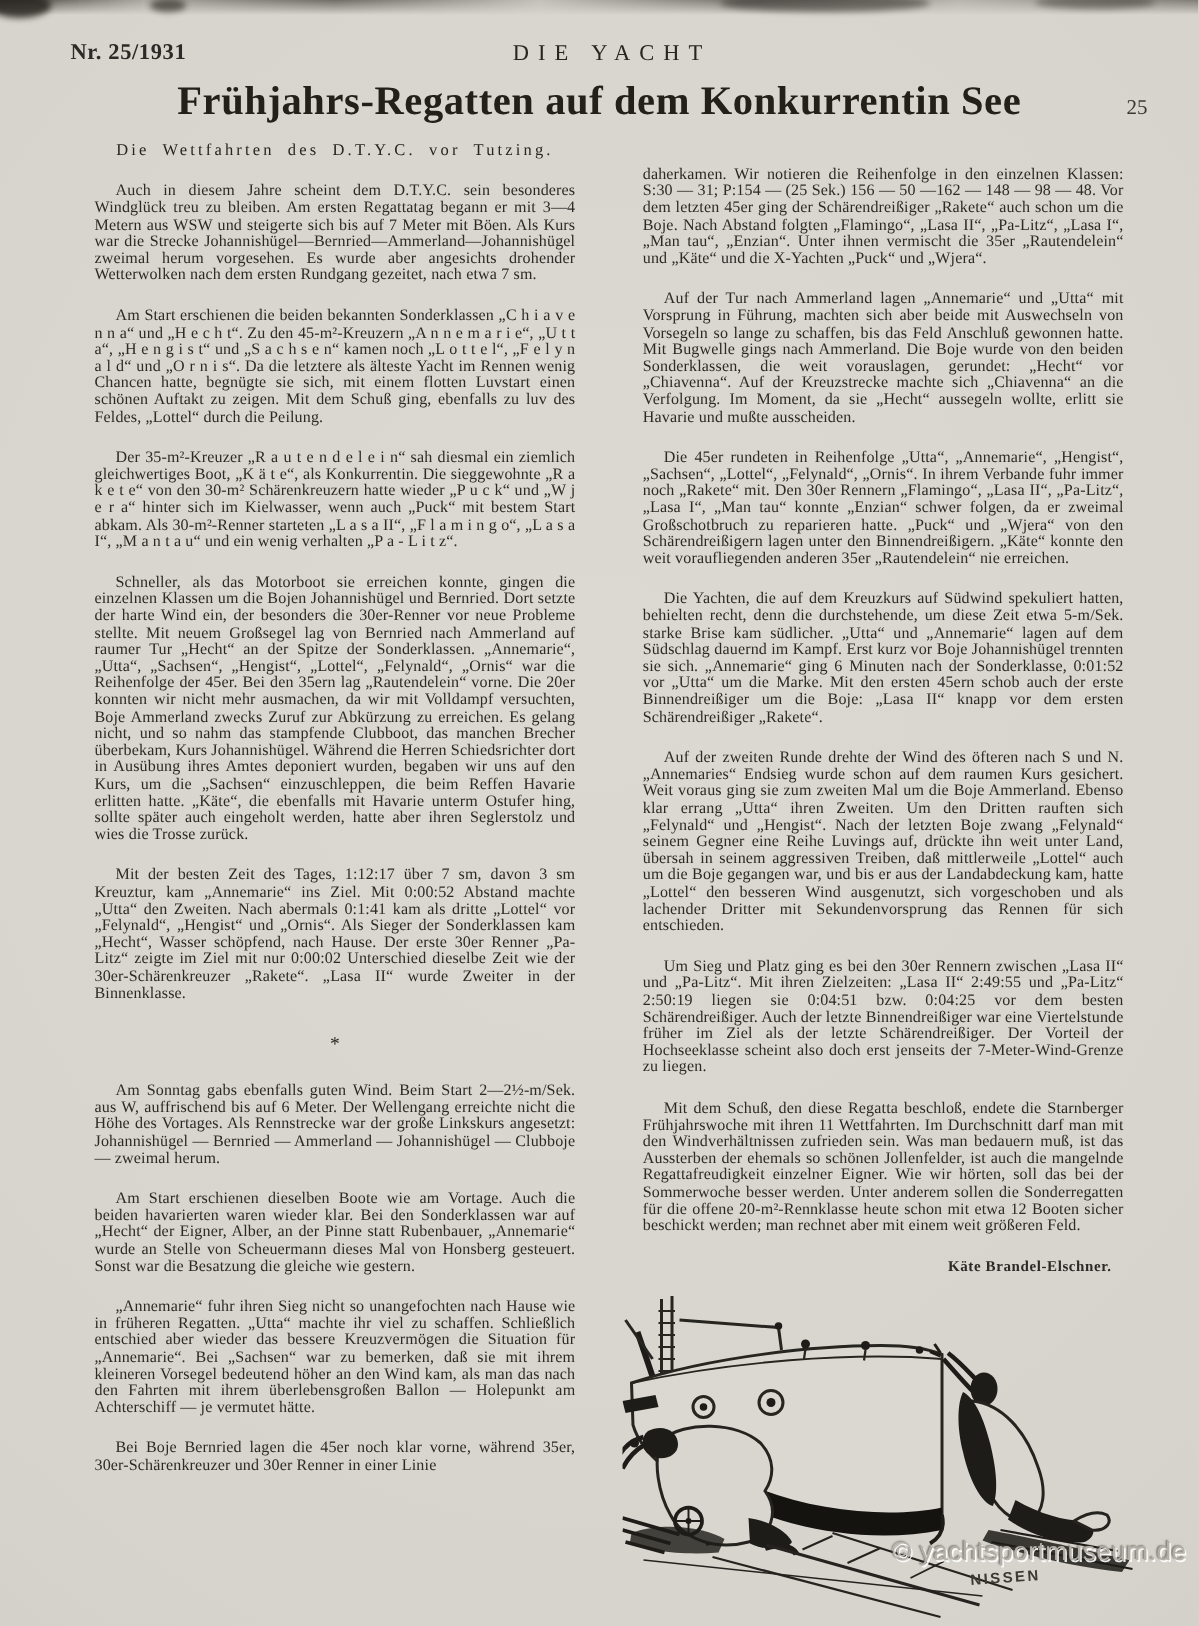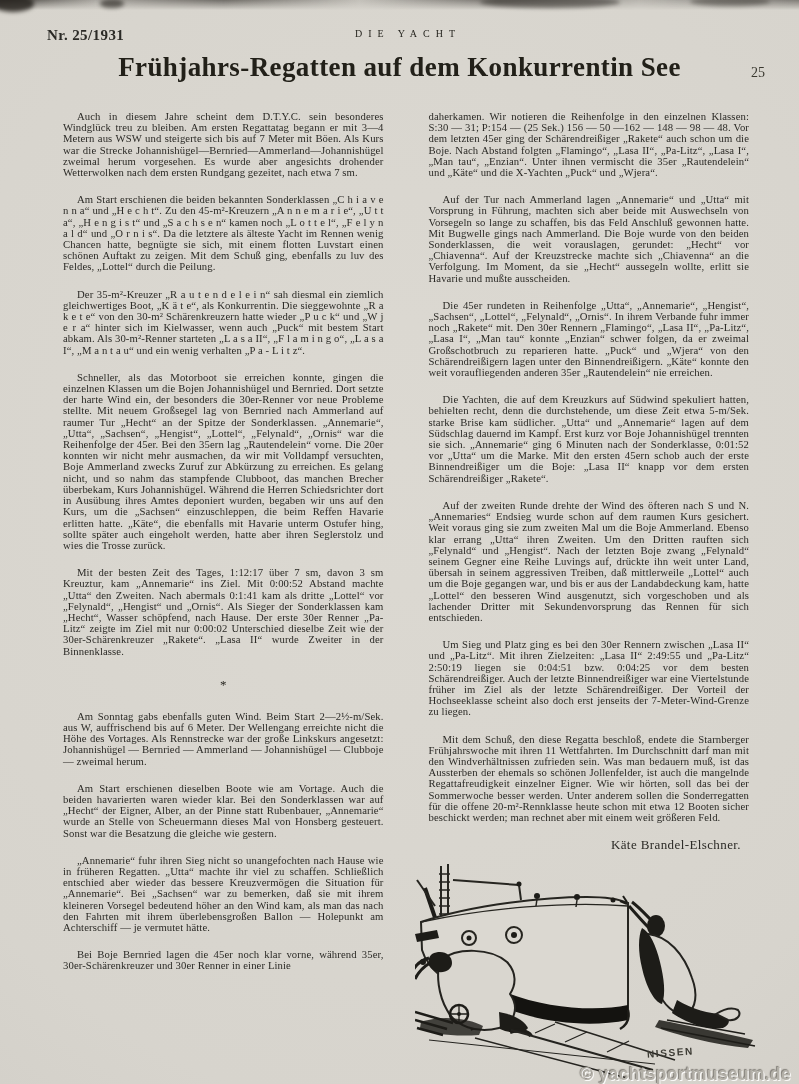--- a/index.html
+++ b/index.html
@@ -21,54 +21,54 @@
     mask-image:linear-gradient(to bottom,#000,transparent);
   }
   .smudge{position:absolute;border-radius:50%;filter:blur(2px);background:rgba(40,36,32,.85);}
   .s1{left:-8px;top:-5px;width:42px;height:17px;}
   .s2{left:100px;top:-1px;width:24px;height:9px;opacity:.75;}
   .s3{left:480px;top:-4px;width:140px;height:12px;opacity:.6;}
   .s4{left:690px;top:-3px;width:80px;height:9px;opacity:.5;}
 
   .masthead{position:absolute;top:24px;left:47px;right:30px;height:26px;}
   .issue{position:absolute;left:0;top:3px;font-size:15px;font-weight:bold;letter-spacing:.4px;}
-  .journal{position:absolute;left:50%;transform:translateX(-50%);top:4px;font-size:10px;letter-spacing:6px;color:#26251f;}
+  .journal{position:absolute;left:50%;transform:translateX(-50%);top:4px;font-size:15px;letter-spacing:6px;color:#26251f;}
   .pagenum{position:absolute;right:4px;top:9px;font-size:14px;color:#39382f;margin-top:32px;}
 
   .title{
     position:absolute;top:52px;left:0;right:0;text-align:center;
     font-size:27px;font-weight:bold;letter-spacing:.4px;color:#222019;margin:0;
   }
 
   .columns{position:absolute;top:95px;left:47px;width:718px;display:flex;gap:13px;}
   .col{width:352.5px;font-size:10.7px;line-height:11.2px;text-align:justify;letter-spacing:.1px;}
   .col p{margin:16px;text-indent:14px;hyphens:auto;-webkit-hyphens:auto;}
   .col p.noindent{text-indent:0;}
   .subtitle{
     text-align:center;letter-spacing:2.1px;word-spacing:4px;font-size:11px;
     white-space:nowrap;margin:0 0 2px 0;color:#26251f;
   }
   .star-sep{text-align:center;font-size:13px;line-height:10px;padding:7px 0 5px 0;color:#26251f;}
   .byline{
     text-align:right;padding-right:24px;margin-top:6px;
-    font-size:13px;font-weight:normal;letter-spacing:.4px;
+    font-size:10px;font-weight:bold;letter-spacing:.4px;
   }
 
   .illustration{position:relative;margin-top:12px;margin-left:2px;height:228px;}
   .illustration svg{display:block;}
   .artist-sig{
     position:absolute;left:232px;bottom:32px;
     font-family:"Liberation Sans","DejaVu Sans",sans-serif;
     font-size:10px;font-weight:bold;letter-spacing:1.6px;color:#3b3a33;
     transform:rotate(-4deg);
   }
   .watermark{
-    position:absolute;right:8px;top:1064px;
+    position:absolute;right:8px;top:1024px;
     font-family:"Liberation Sans","DejaVu Sans",sans-serif;
-    font-size:17.5px;font-weight:bold;letter-spacing:.3px;
+    font-size:17.5px;font-weight:normal;letter-spacing:.3px;
     color:#b3b0a8;
     text-shadow:1px 1px 0 rgba(255,255,255,.9), -1px -1px 1px rgba(62,58,52,.55);
     text-align:center;
   }
 </style>
 </head>
 <body>
 
 <div class="page">
   <div class="top-edge"></div>
@@ -80,20 +80,21 @@
   <div class="masthead">
     <span class="issue">Nr. 25/1931</span>
     <span class="journal">DIE YACHT</span>
     <span class="pagenum">25</span>
   </div>
 
   <h1 class="title">Frühjahrs-Regatten auf dem Konkurrentin See</h1>
 
   <div class="columns">
     <div class="col">
+      <div class="subtitle">Die Wettfahrten des D.T.Y.C. vor Tutzing.</div>
       <p>Auch in diesem Jahre scheint dem D.T.Y.C. sein besonderes Windglück treu zu bleiben. Am ersten Regattatag begann er mit 3—4 Metern aus WSW und steigerte sich bis auf 7 Meter mit Böen. Als Kurs war die Strecke Johannishügel—Bernried—Ammerland—Johannishügel zweimal herum vorgesehen. Es wurde aber angesichts drohender Wetterwolken nach dem ersten Rundgang gezeitet, nach etwa 7 sm.</p>
       <p>Am Start erschienen die beiden bekannten Sonderklassen „C h i a v e n n a“ und „H e c h t“. Zu den 45-m²-Kreuzern „A n n e m a r i e“, „U t t a“, „H e n g i s t“ und „S a c h s e n“ kamen noch „L o t t e l“, „F e l y n a l d“ und „O r n i s“. Da die letztere als älteste Yacht im Rennen wenig Chancen hatte, begnügte sie sich, mit einem flotten Luvstart einen schönen Auftakt zu zeigen. Mit dem Schuß ging, ebenfalls zu luv des Feldes, „Lottel“ durch die Peilung.</p>
       <p>Der 35-m²-Kreuzer „R a u t e n d e l e i n“ sah diesmal ein ziemlich gleichwertiges Boot, „K ä t e“, als Konkurrentin. Die sieggewohnte „R a k e t e“ von den 30-m² Schärenkreuzern hatte wieder „P u c k“ und „W j e r a“ hinter sich im Kielwasser, wenn auch „Puck“ mit bestem Start abkam. Als 30-m²-Renner starteten „L a s a II“, „F l a m i n g o“, „L a s a I“, „M a n  t a u“ und ein wenig verhalten „P a - L i t z“.</p>
       <p>Schneller, als das Motorboot sie erreichen konnte, gingen die einzelnen Klassen um die Bojen Johannishügel und Bernried. Dort setzte der harte Wind ein, der besonders die 30er-Renner vor neue Probleme stellte. Mit neuem Großsegel lag von Bernried nach Ammerland auf raumer Tur „Hecht“ an der Spitze der Sonderklassen. „Annemarie“, „Utta“, „Sachsen“, „Hengist“, „Lottel“, „Felynald“, „Ornis“ war die Reihenfolge der 45er. Bei den 35ern lag „Rautendelein“ vorne. Die 20er konnten wir nicht mehr ausmachen, da wir mit Volldampf versuchten, Boje Ammerland zwecks Zuruf zur Abkürzung zu erreichen. Es gelang nicht, und so nahm das stampfende Clubboot, das manchen Brecher überbekam, Kurs Johannishügel. Während die Herren Schiedsrichter dort in Ausübung ihres Amtes deponiert wurden, begaben wir uns auf den Kurs, um die „Sachsen“ einzuschleppen, die beim Reffen Havarie erlitten hatte. „Käte“, die ebenfalls mit Havarie unterm Ostufer hing, sollte später auch eingeholt werden, hatte aber ihren Seglerstolz und wies die Trosse zurück.</p>
       <p>Mit der besten Zeit des Tages, 1:12:17 über 7 sm, davon 3 sm Kreuztur, kam „Annemarie“ ins Ziel. Mit 0:00:52 Abstand machte „Utta“ den Zweiten. Nach abermals 0:1:41 kam als dritte „Lottel“ vor „Felynald“, „Hengist“ und „Ornis“. Als Sieger der Sonderklassen kam „Hecht“, Wasser schöpfend, nach Hause. Der erste 30er Renner „Pa-Litz“ zeigte im Ziel mit nur 0:00:02 Unterschied dieselbe Zeit wie der 30er-Schärenkreuzer „Rakete“. „Lasa II“ wurde Zweiter in der Binnenklasse.</p>
       <div class="star-sep">*</div>
       <p>Am Sonntag gabs ebenfalls guten Wind. Beim Start 2—2½-m/Sek. aus W, auffrischend bis auf 6 Meter. Der Wellengang erreichte nicht die Höhe des Vortages. Als Rennstrecke war der große Linkskurs angesetzt: Johannishügel — Bernried — Ammerland — Johannishügel — Clubboje — zweimal herum.</p>
       <p>Am Start erschienen dieselben Boote wie am Vortage. Auch die beiden havarierten waren wieder klar. Bei den Sonderklassen war auf „Hecht“ der Eigner, Alber, an der Pinne statt Rubenbauer, „Annemarie“ wurde an Stelle von Scheuermann dieses Mal von Honsberg gesteuert. Sonst war die Besatzung die gleiche wie gestern.</p>
       <p>„Annemarie“ fuhr ihren Sieg nicht so unangefochten nach Hause wie in früheren Regatten. „Utta“ machte ihr viel zu schaffen. Schließlich entschied aber wieder das bessere Kreuzvermögen die Situation für „Annemarie“. Bei „Sachsen“ war zu bemerken, daß sie mit ihrem kleineren Vorsegel bedeutend höher an den Wind kam, als man das nach den Fahrten mit ihrem überlebensgroßen Ballon — Holepunkt am Achterschiff — je vermutet hätte.</p>
       <p>Bei Boje Bernried lagen die 45er noch klar vorne, während 35er, 30er-Schärenkreuzer und 30er Renner in einer Linie</p>

